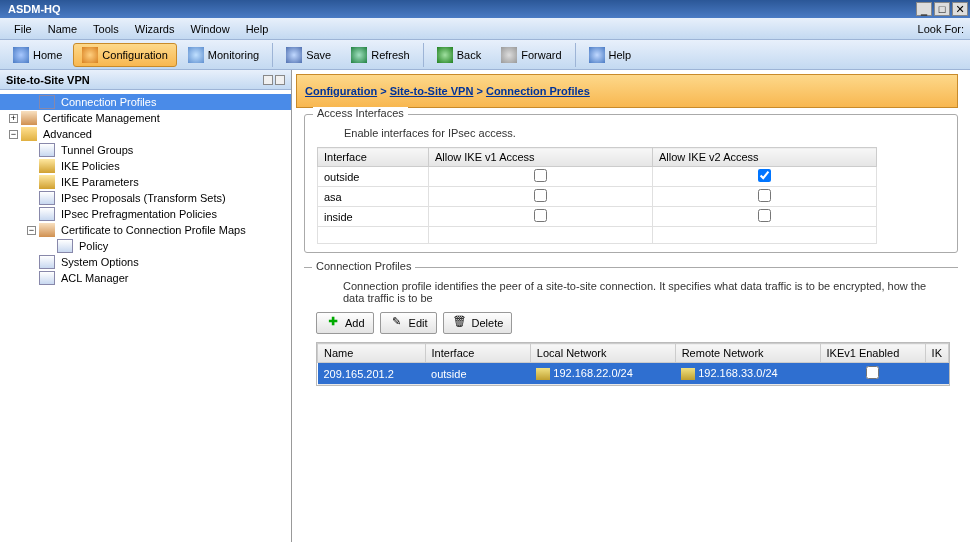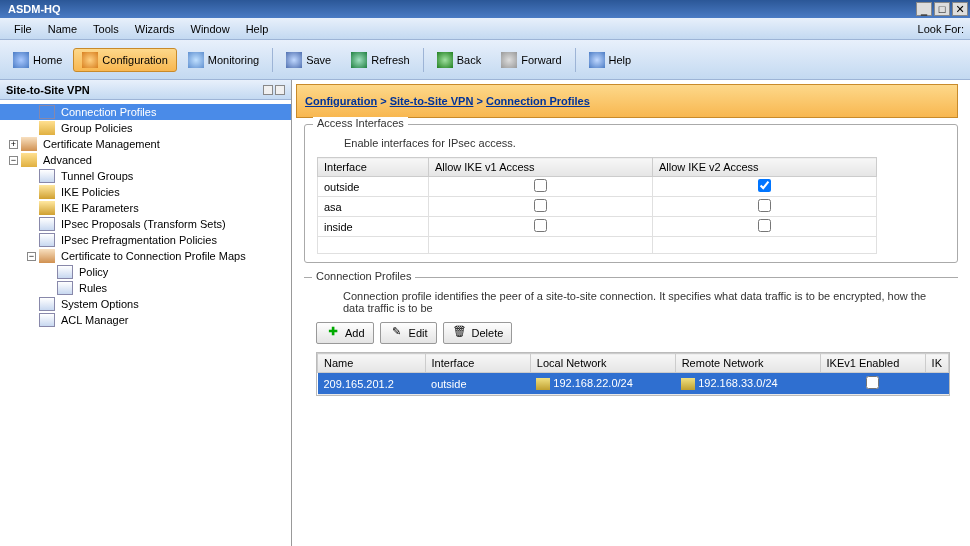--- a/index.html
+++ b/index.html
@@ -7,21 +7,21 @@
 
 .titlebar { background: linear-gradient(to bottom, #2b5797, #4a7bc4); height: 18px; display: flex; align-items: center; justify-content: space-between; padding: 0 2px; }
 .titlebar-text { color: #fff; font-weight: bold; padding-left: 6px; }
 .titlebar-btns { display: flex; gap: 2px; }
 .titlebar-btn { width: 16px; height: 14px; border: 1px solid #888; background: #ddd; display: flex; align-items: center; justify-content: center; cursor: pointer; }
 
 .menubar { background: linear-gradient(to bottom, #e8f0fb, #c3d9f1); height: 22px; display: flex; align-items: center; padding: 0 6px; border-bottom: 1px solid #9db4d6; }
 .menu-item { padding: 2px 8px; cursor: pointer; }
 .menubar-right { margin-left: auto; }
 
-.toolbar { background: linear-gradient(to bottom, #e8f0fb, #c3d9f1); height: 40px; display: flex; align-items: center; padding: 2px 4px; border-bottom: 1px solid #9db4d6; gap: 2px; }
+.toolbar { background: linear-gradient(to bottom, #e8f0fb, #c3d9f1); height: 30px; display: flex; align-items: center; padding: 2px 4px; border-bottom: 1px solid #9db4d6; gap: 2px; }
 .tool-btn { display: flex; align-items: center; gap: 4px; padding: 3px 8px; border: 1px solid transparent; border-radius: 3px; cursor: pointer; }
 .tool-btn.active { background: linear-gradient(to bottom, #fdd88a, #f8b750); border: 1px solid #c88a2a; }
 .tool-sep { width: 1px; height: 24px; background: #9db4d6; margin: 0 2px; }
 .icon16 { width: 16px; height: 16px; display: inline-block; }
 
 .main { display: flex; height: 472px; }
 .sidebar { width: 292px; border-right: 1px solid #999; display: flex; flex-direction: column; }
 .sidebar-header { background: linear-gradient(to bottom, #e8f0fb, #c3d9f1); padding: 3px 6px; font-weight: bold; height: 20px; display: flex; align-items: center; justify-content: space-between; border-bottom: 1px solid #9db4d6; }
 .win-ctrl { display:flex; gap:2px; }
 .win-ctrl span { width:10px; height:10px; border:1px solid #888; background:#f0f0f0; cursor:pointer; }
@@ -146,26 +146,20 @@
       </span>
     </div>
     <div class="tree" id="tree">
         <div class="tree-item selected">
           <span class="tree-spacer" style="width:24px"></span>
           <span class="tree-spacer" style="width:15px"></span>
           <span class="ti ic-doc"></span>
           <span class="tree-label">Connection Profiles</span>
         </div>
         <div class="tree-item">
-          <span class="tree-spacer" style="width:24px"></span>
-          <span class="tree-spacer" style="width:15px"></span>
-          <span class="ti ic-folder"></span>
-          <span class="tree-label">Group Policies</span>
-        </div>
-        <div class="tree-item">
           <span class="tree-spacer" style="width:6px"></span>
           <span class="tree-toggle">+</span>
           <span class="ti ic-cert"></span>
           <span class="tree-label">Certificate Management</span>
         </div>
         <div class="tree-item">
           <span class="tree-spacer" style="width:6px"></span>
           <span class="tree-toggle">−</span>
           <span class="ti ic-folder"></span>
           <span class="tree-label">Advanced</span>
@@ -204,26 +198,20 @@
           <span class="tree-spacer" style="width:24px"></span>
           <span class="tree-toggle">−</span>
           <span class="ti ic-cert"></span>
           <span class="tree-label">Certificate to Connection Profile Maps</span>
         </div>
         <div class="tree-item">
           <span class="tree-spacer" style="width:42px"></span>
           <span class="tree-spacer" style="width:15px"></span>
           <span class="ti ic-doc"></span>
           <span class="tree-label">Policy</span>
-        </div>
-        <div class="tree-item">
-          <span class="tree-spacer" style="width:42px"></span>
-          <span class="tree-spacer" style="width:15px"></span>
-          <span class="ti ic-doc"></span>
-          <span class="tree-label">Rules</span>
         </div>
         <div class="tree-item">
           <span class="tree-spacer" style="width:24px"></span>
           <span class="tree-spacer" style="width:15px"></span>
           <span class="ti ic-doc"></span>
           <span class="tree-label">System Options</span>
         </div>
         <div class="tree-item">
           <span class="tree-spacer" style="width:24px"></span>
           <span class="tree-spacer" style="width:15px"></span>

